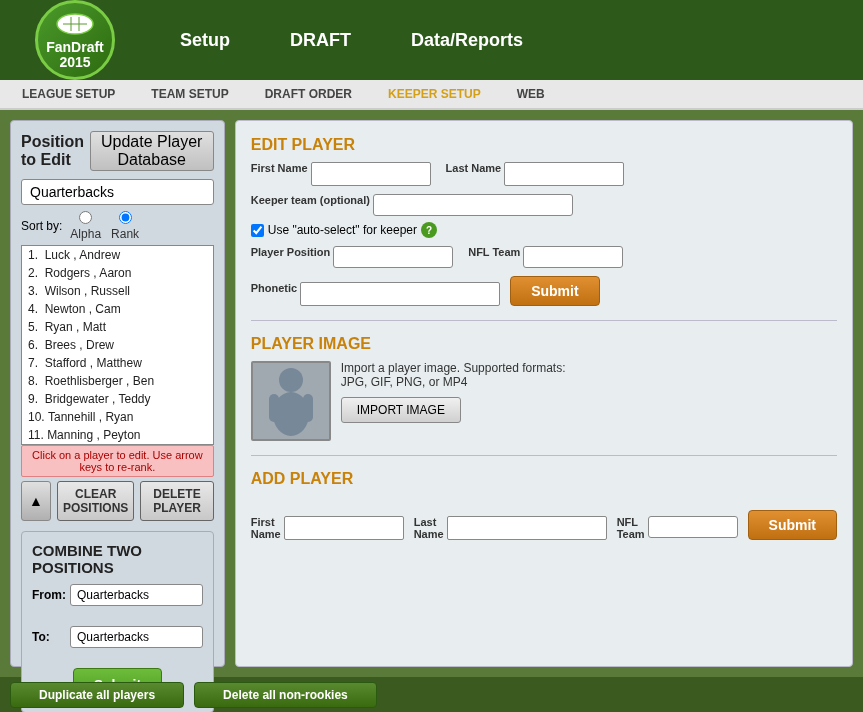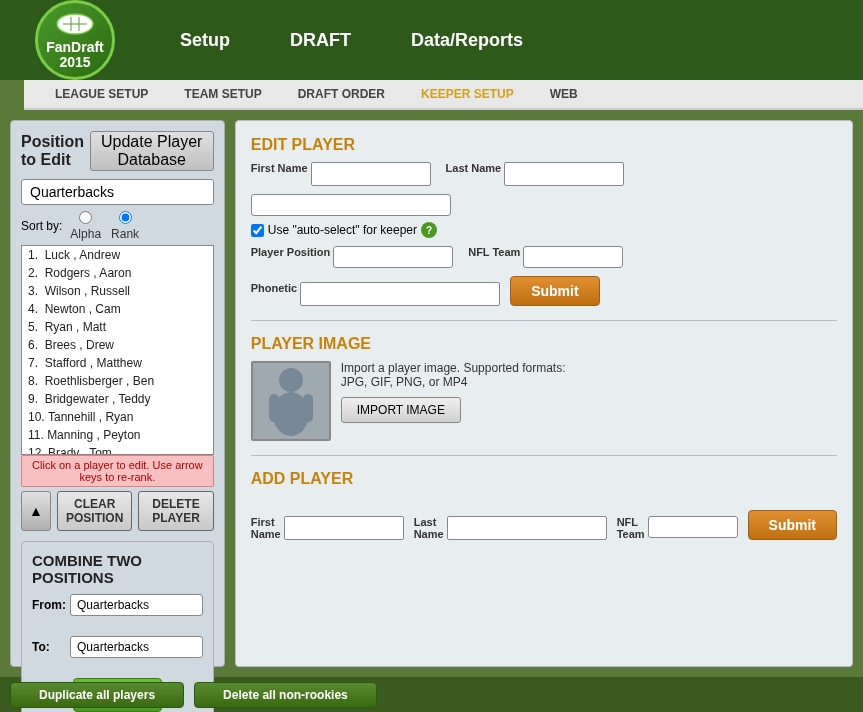--- a/index.html
+++ b/index.html
@@ -8,21 +8,21 @@
     
     .header { background: #2d5a1b; display: flex; align-items: center; height: 80px; }
     .logo-area { width: 150px; display: flex; align-items: center; justify-content: center; }
     .logo-circle { width: 80px; height: 80px; background: linear-gradient(135deg, #4a9a2a, #2d6a10); border-radius: 50%; border: 3px solid #7acc44; display: flex; align-items: center; justify-content: center; position: relative; }
     .logo-text { color: white; font-weight: bold; font-size: 14px; text-align: center; line-height: 1.1; }
     .nav-tabs { display: flex; flex: 1; }
     .nav-tab { padding: 0 30px; height: 80px; display: flex; align-items: center; justify-content: center; color: white; font-size: 18px; font-weight: bold; cursor: pointer; }
     .nav-tab.active { background: #e8e8e8; color: #333; }
 
     
-    .sub-nav { background: #e8e8e8; display: flex; align-items: center; height: 30px; padding: 0 13px; border-bottom: 2px solid #ccc; margin-left: 24px; }
+    .sub-nav { background: #e8e8e8; display: flex; align-items: center; height: 30px; padding: 0 4px; border-bottom: 2px solid #ccc; }
     .sub-nav-item { padding: 0 18px; height: 30px; display: flex; align-items: center; color: #444; font-size: 12px; font-weight: bold; cursor: pointer; }
     .sub-nav-item.active { color: #d4a017; }
 
     
     .main { display: flex; padding: 10px; gap: 10px; height: calc(712px - 110px - 35px); }
 
     
     .left-panel { width: 360px; background: #d0d8e0; border: 1px solid #aab; border-radius: 4px; padding: 10px; display: flex; flex-direction: column; gap: 10px; }
 
     .position-section { background: #d0d8e0; }
@@ -175,27 +175,26 @@
         <div class="player-list-item">2.&nbsp;&nbsp;Rodgers , Aaron</div>
         <div class="player-list-item">3.&nbsp;&nbsp;Wilson , Russell</div>
         <div class="player-list-item">4.&nbsp;&nbsp;Newton , Cam</div>
         <div class="player-list-item">5.&nbsp;&nbsp;Ryan , Matt</div>
         <div class="player-list-item">6.&nbsp;&nbsp;Brees , Drew</div>
         <div class="player-list-item">7.&nbsp;&nbsp;Stafford , Matthew</div>
         <div class="player-list-item">8.&nbsp;&nbsp;Roethlisberger , Ben</div>
         <div class="player-list-item">9.&nbsp;&nbsp;Bridgewater , Teddy</div>
         <div class="player-list-item">10.&nbsp;Tannehill , Ryan</div>
         <div class="player-list-item">11.&nbsp;Manning , Peyton</div>
-        <div class="player-list-item">12.&nbsp;Brady , Tom</div>
 
       </div>
       <div class="hint-bar">Click on a player to edit. Use arrow keys to re-rank.</div>
       <div class="action-btns" style="margin-top:4px;">
         <button class="arrow-btn">▲</button>
-        <button class="action-btn clear-btn">CLEAR POSITION</button>
+        <button class="action-btn clear-btn">CLEAR POSITIONS</button>
         <button class="action-btn delete-btn">DELETE PLAYER</button>
       </div>
     </div>
 
     <div class="combine-section">
       <div class="combine-title">COMBINE TWO POSITIONS</div>
       <div class="combine-row">
         <span class="combine-label">From:</span>
         <div class="combine-select-wrap">
           <select class="combine-select">
@@ -229,20 +228,21 @@
         <div class="field-group">
           <span class="field-label">First Name</span>
           <input type="text" class="text-input name-input" style="">
         </div>
         <div class="field-group">
           <span class="field-label">Last Name</span>
           <input type="text" class="text-input name-input" style="">
         </div>
       </div>
       <div class="field-group" style="margin-bottom:6px;">
+        <span class="field-label">Keeper team (optional)</span>
         <div class="keeper-select-wrap">
           <select class="keeper-select">
             <option value=""></option>
           </select>
         </div>
       </div>
       <div class="autoselect-row">
         <input type="checkbox" checked="" style="">
         <label>Use "auto-select" for keeper</label>
         <span class="help-icon">?</span>

